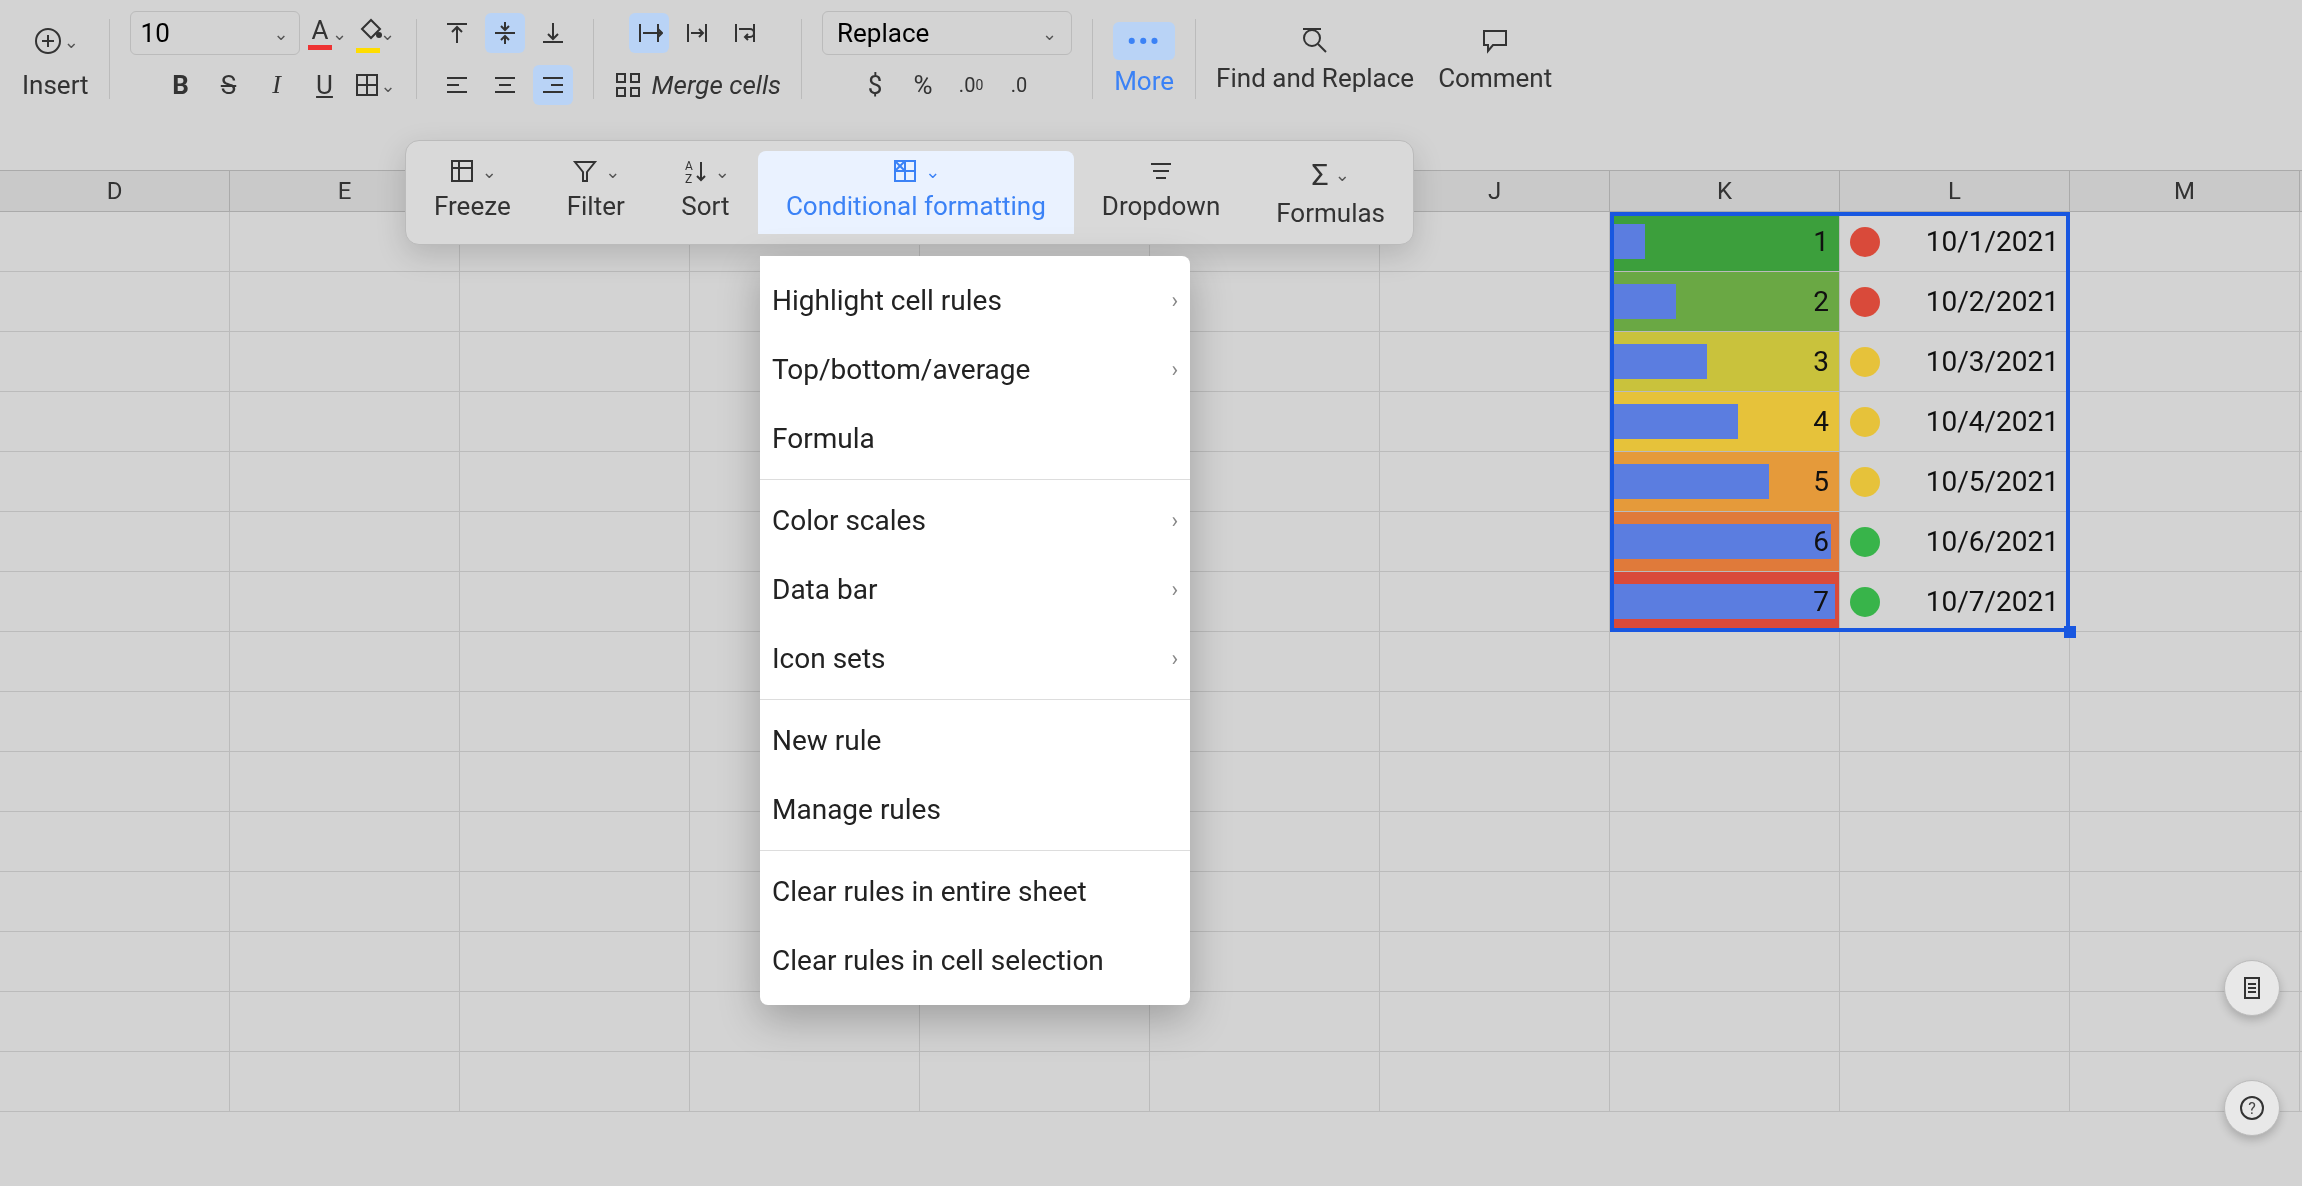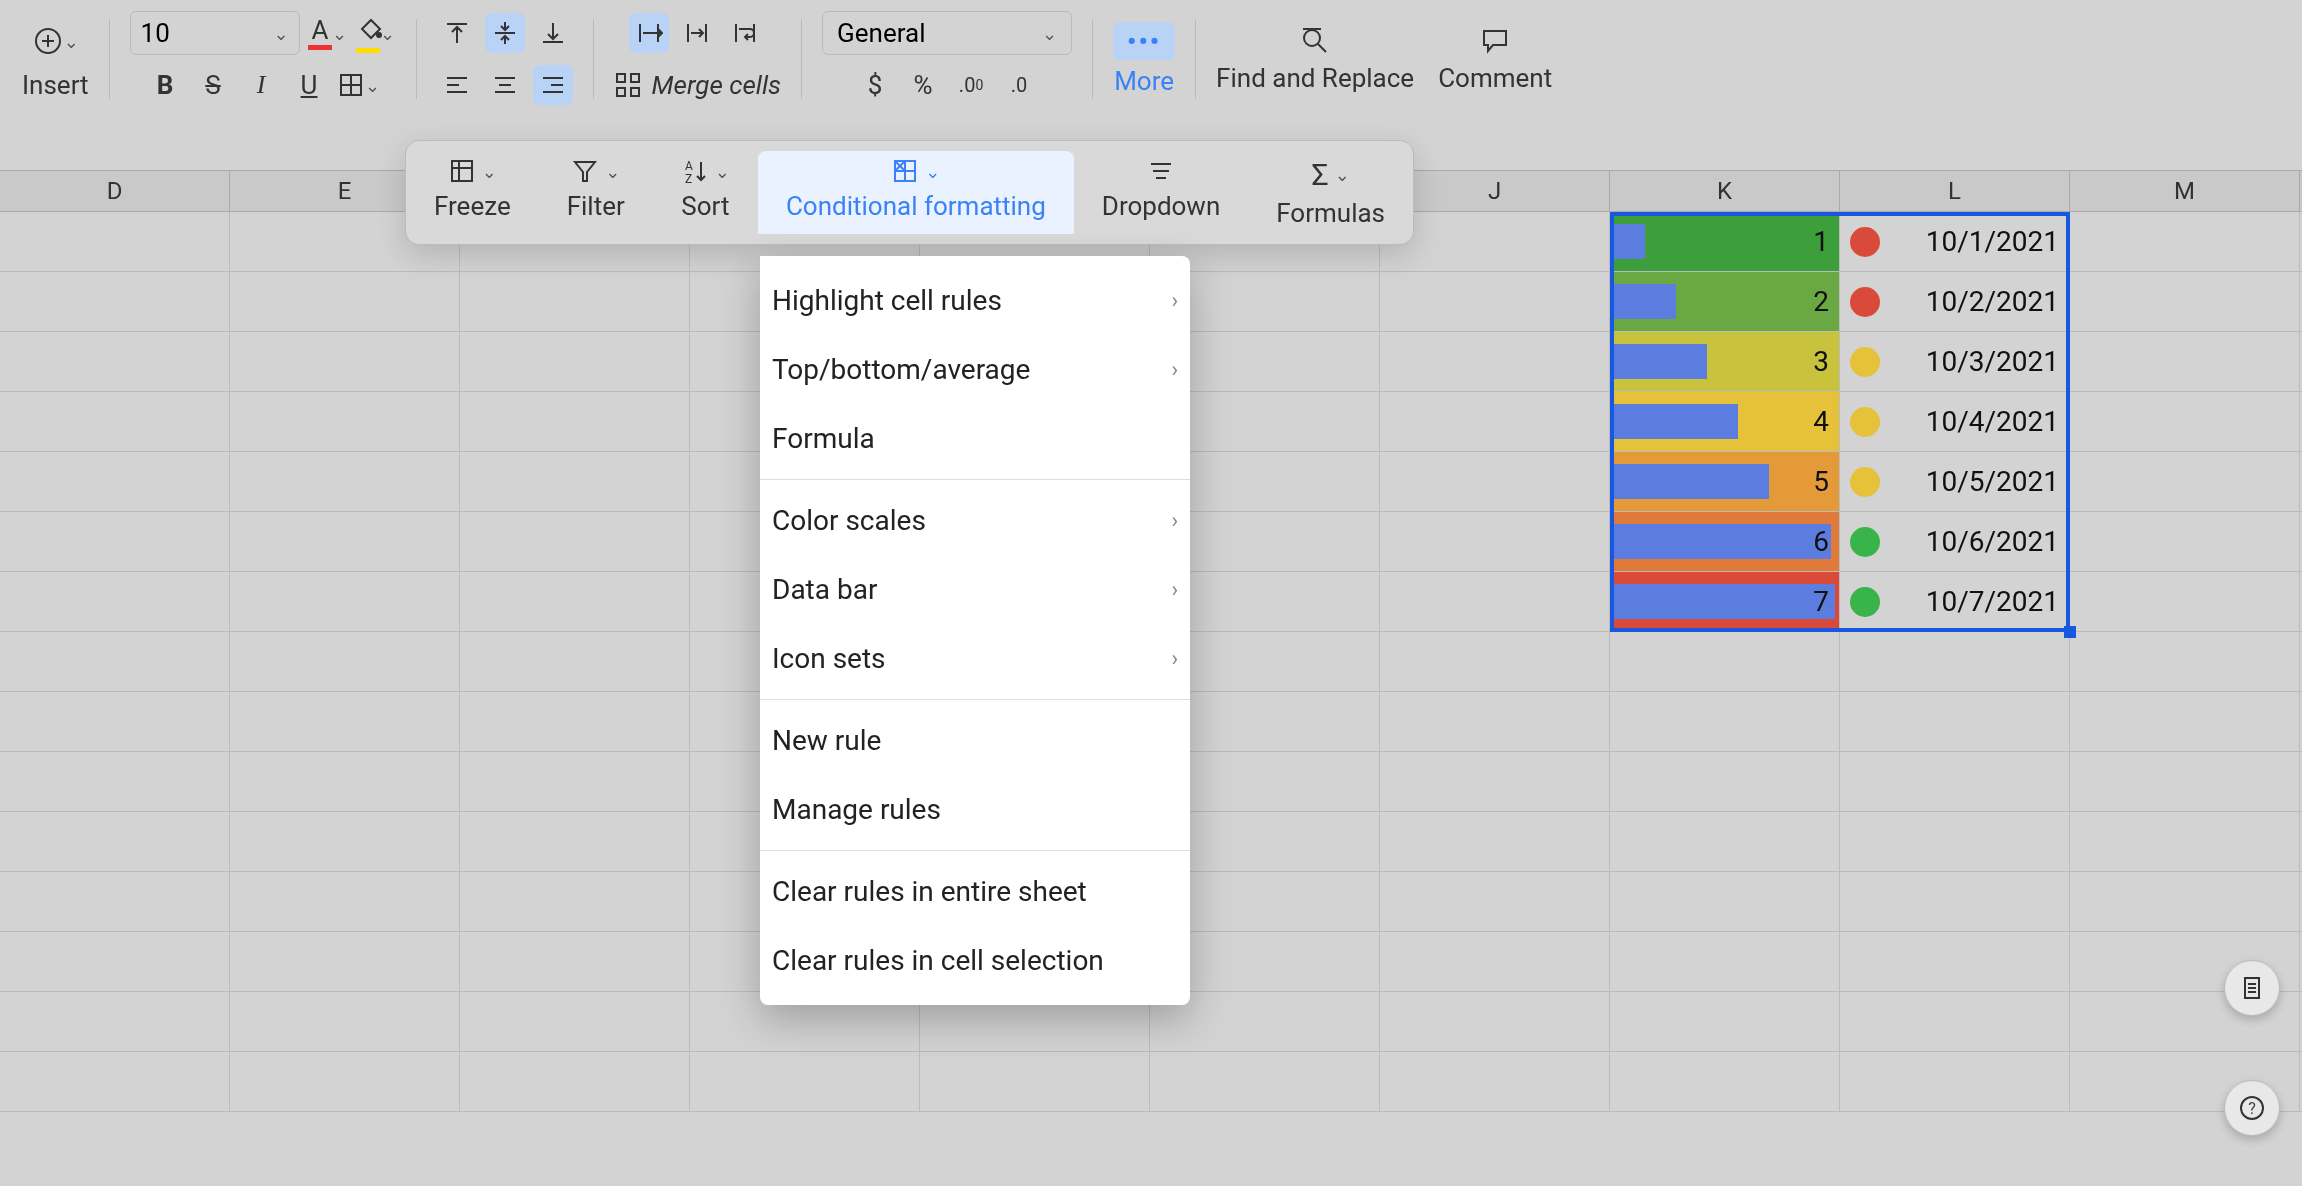--- a/index.html
+++ b/index.html
@@ -64,21 +64,21 @@
             <line x1="10" y1="16" x2="22" y2="16"></line>
           </svg>
         <span class="chev">⌄</span>
       </span>
     </div>
     <span class="tb-label">Insert</span>
   </div>
 
   <div class="divider"></div>
 
-  <div class="toolbar-group" style="align-items:center;">
+  <div class="toolbar-group" style="align-items:flex-end;">
     <div class="toolbar-row">
       <div class="font-size-box">
         <span>10</span>
         <span class="chev">⌄</span>
       </div>
       <span class="tb-btn">
           <span class="underline-red">A</span> 
           <span class="chev">⌄</span>
         </span>
       <span class="tb-btn">
@@ -200,21 +200,21 @@
         <span>Merge cells</span>
       </span>
     </div>
   </div>
 
   <div class="divider"></div>
 
   <div class="toolbar-group">
     <div class="toolbar-row">
       <div class="number-box">
-        <span>General</span>
+        <span>Replace</span>
         <span class="chev">⌄</span>
       </div>
     </div>
     <div class="toolbar-row">
       <span class="tb-btn">$</span>
       <span class="tb-btn">%</span>
       <span class="tb-btn" style="font-size:20px;">.0<span style="font-size:14px;">0</span></span>
       <span class="tb-btn" style="font-size:20px;">.0</span>
     </div>
   </div>

